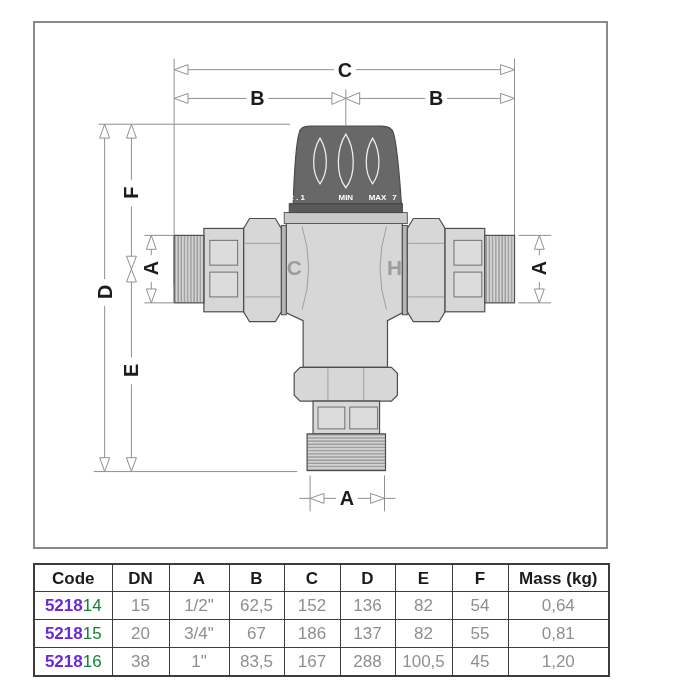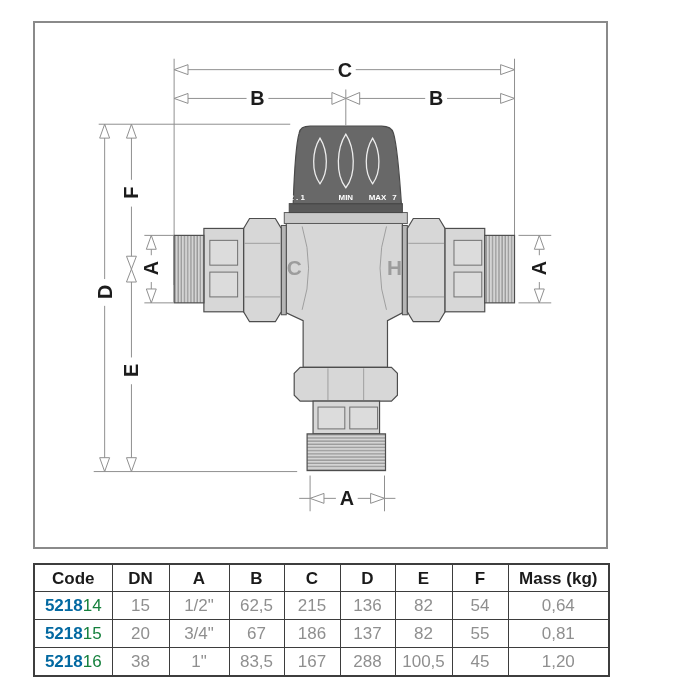--- a/index.html
+++ b/index.html
@@ -23,21 +23,21 @@
   .knobtext{font-family:"Liberation Sans",sans-serif;font-weight:bold;font-size:8px;fill:#ffffff;}
   .portletter{font-family:"Liberation Sans",sans-serif;font-weight:bold;font-size:21px;fill:#9c9c9c;}
 
   
   .spec-table{position:absolute;left:33px;top:563px;width:575px;border-collapse:collapse;
         table-layout:fixed;border:2px solid #3d3d3d;}
   .spec-table th,.spec-table td{border:1.5px solid #3d3d3d;text-align:center;vertical-align:middle;
         padding:0;font-size:17px;line-height:1;height:27px;overflow:hidden;white-space:nowrap;}
   .spec-table th{font-weight:bold;color:#1a1a1a;height:26px;}
   .spec-table td{color:#8f8f8f;font-weight:normal;}
-  .code-prefix{font-weight:bold;color:#0369a1;}
+  .code-prefix{font-weight:bold;color:#6d28d9;}
   .code-suffix{color:#15803d;}
 </style>
 </head>
 <body>
 
 <div class="page">
 
   <div class="drawing-frame">
     <svg width="571" height="524" viewBox="0 0 575 528" xmlns="http://www.w3.org/2000/svg">
       <defs>
@@ -210,21 +210,21 @@
       </tr>
     </thead>
     <tbody>
       <tr>
         <td>
           <span class="code-prefix">5218</span><span class="code-suffix">14</span>
         </td>
         <td>15</td>
         <td>1/2"</td>
         <td>62,5</td>
-        <td>215</td>
+        <td>152</td>
         <td>136</td>
         <td>82</td>
         <td>54</td>
         <td>0,64</td>
       </tr>
       <tr>
         <td>
           <span class="code-prefix">5218</span><span class="code-suffix">15</span>
         </td>
         <td>20</td>

